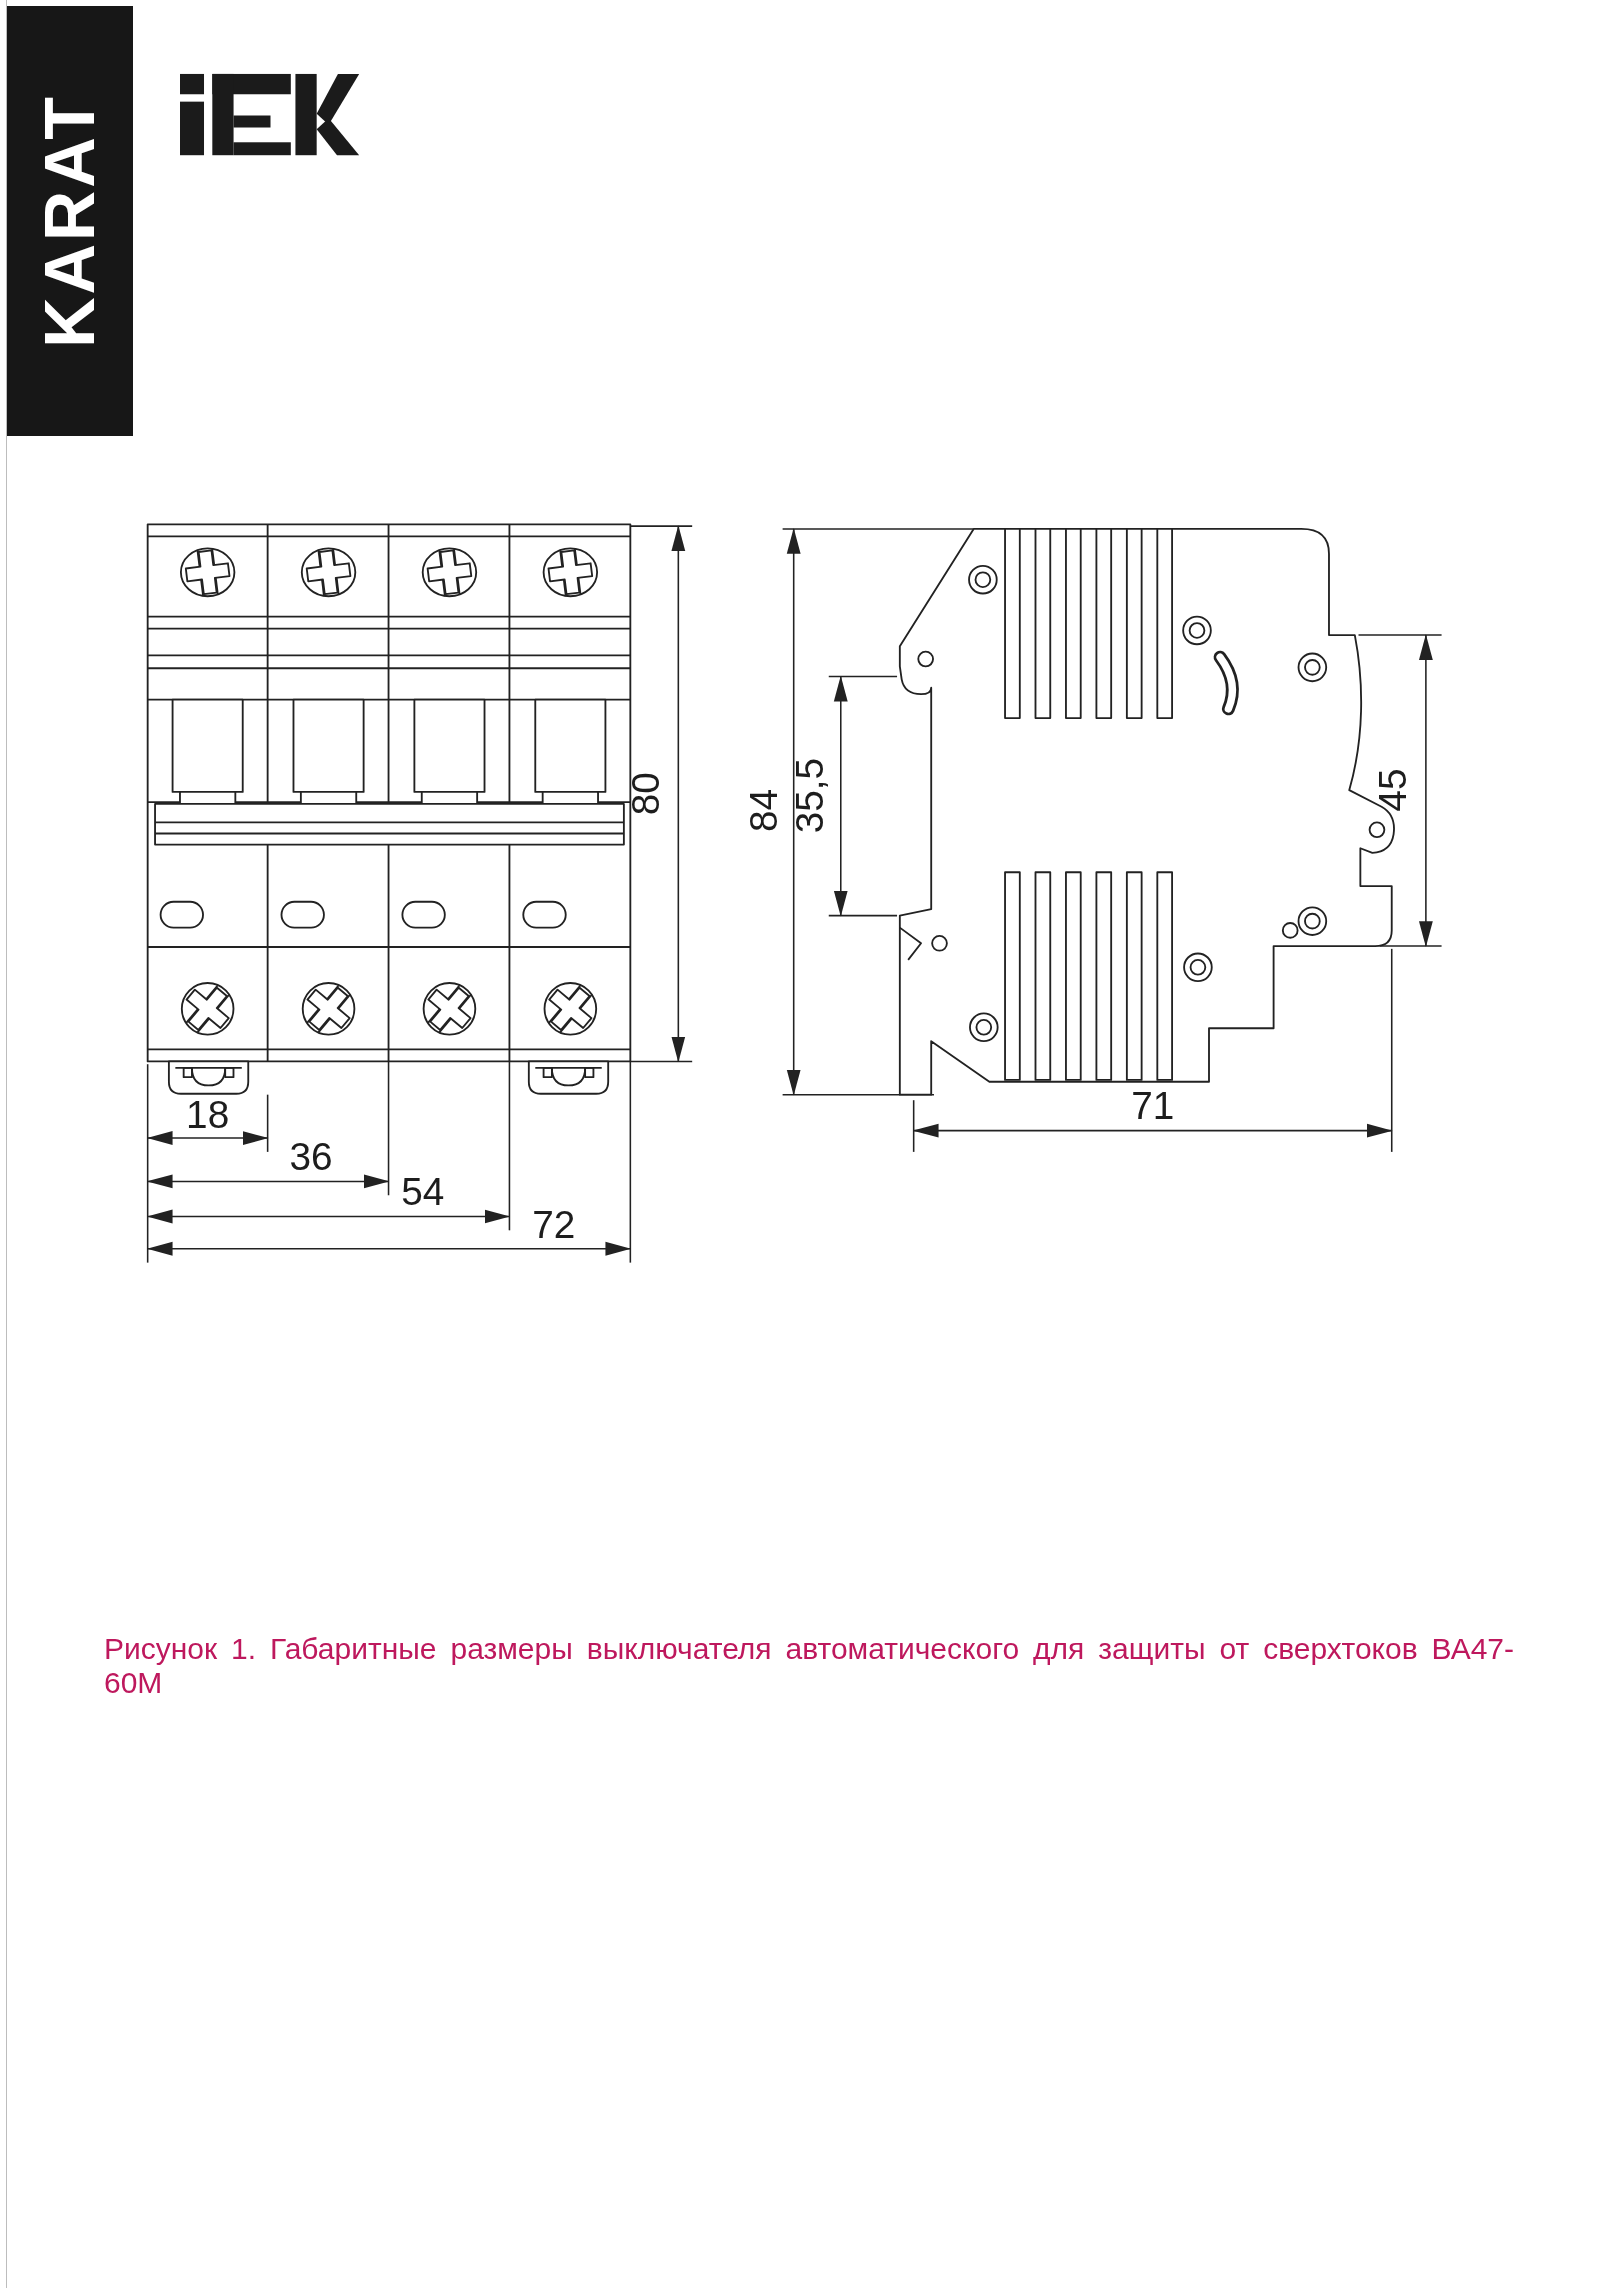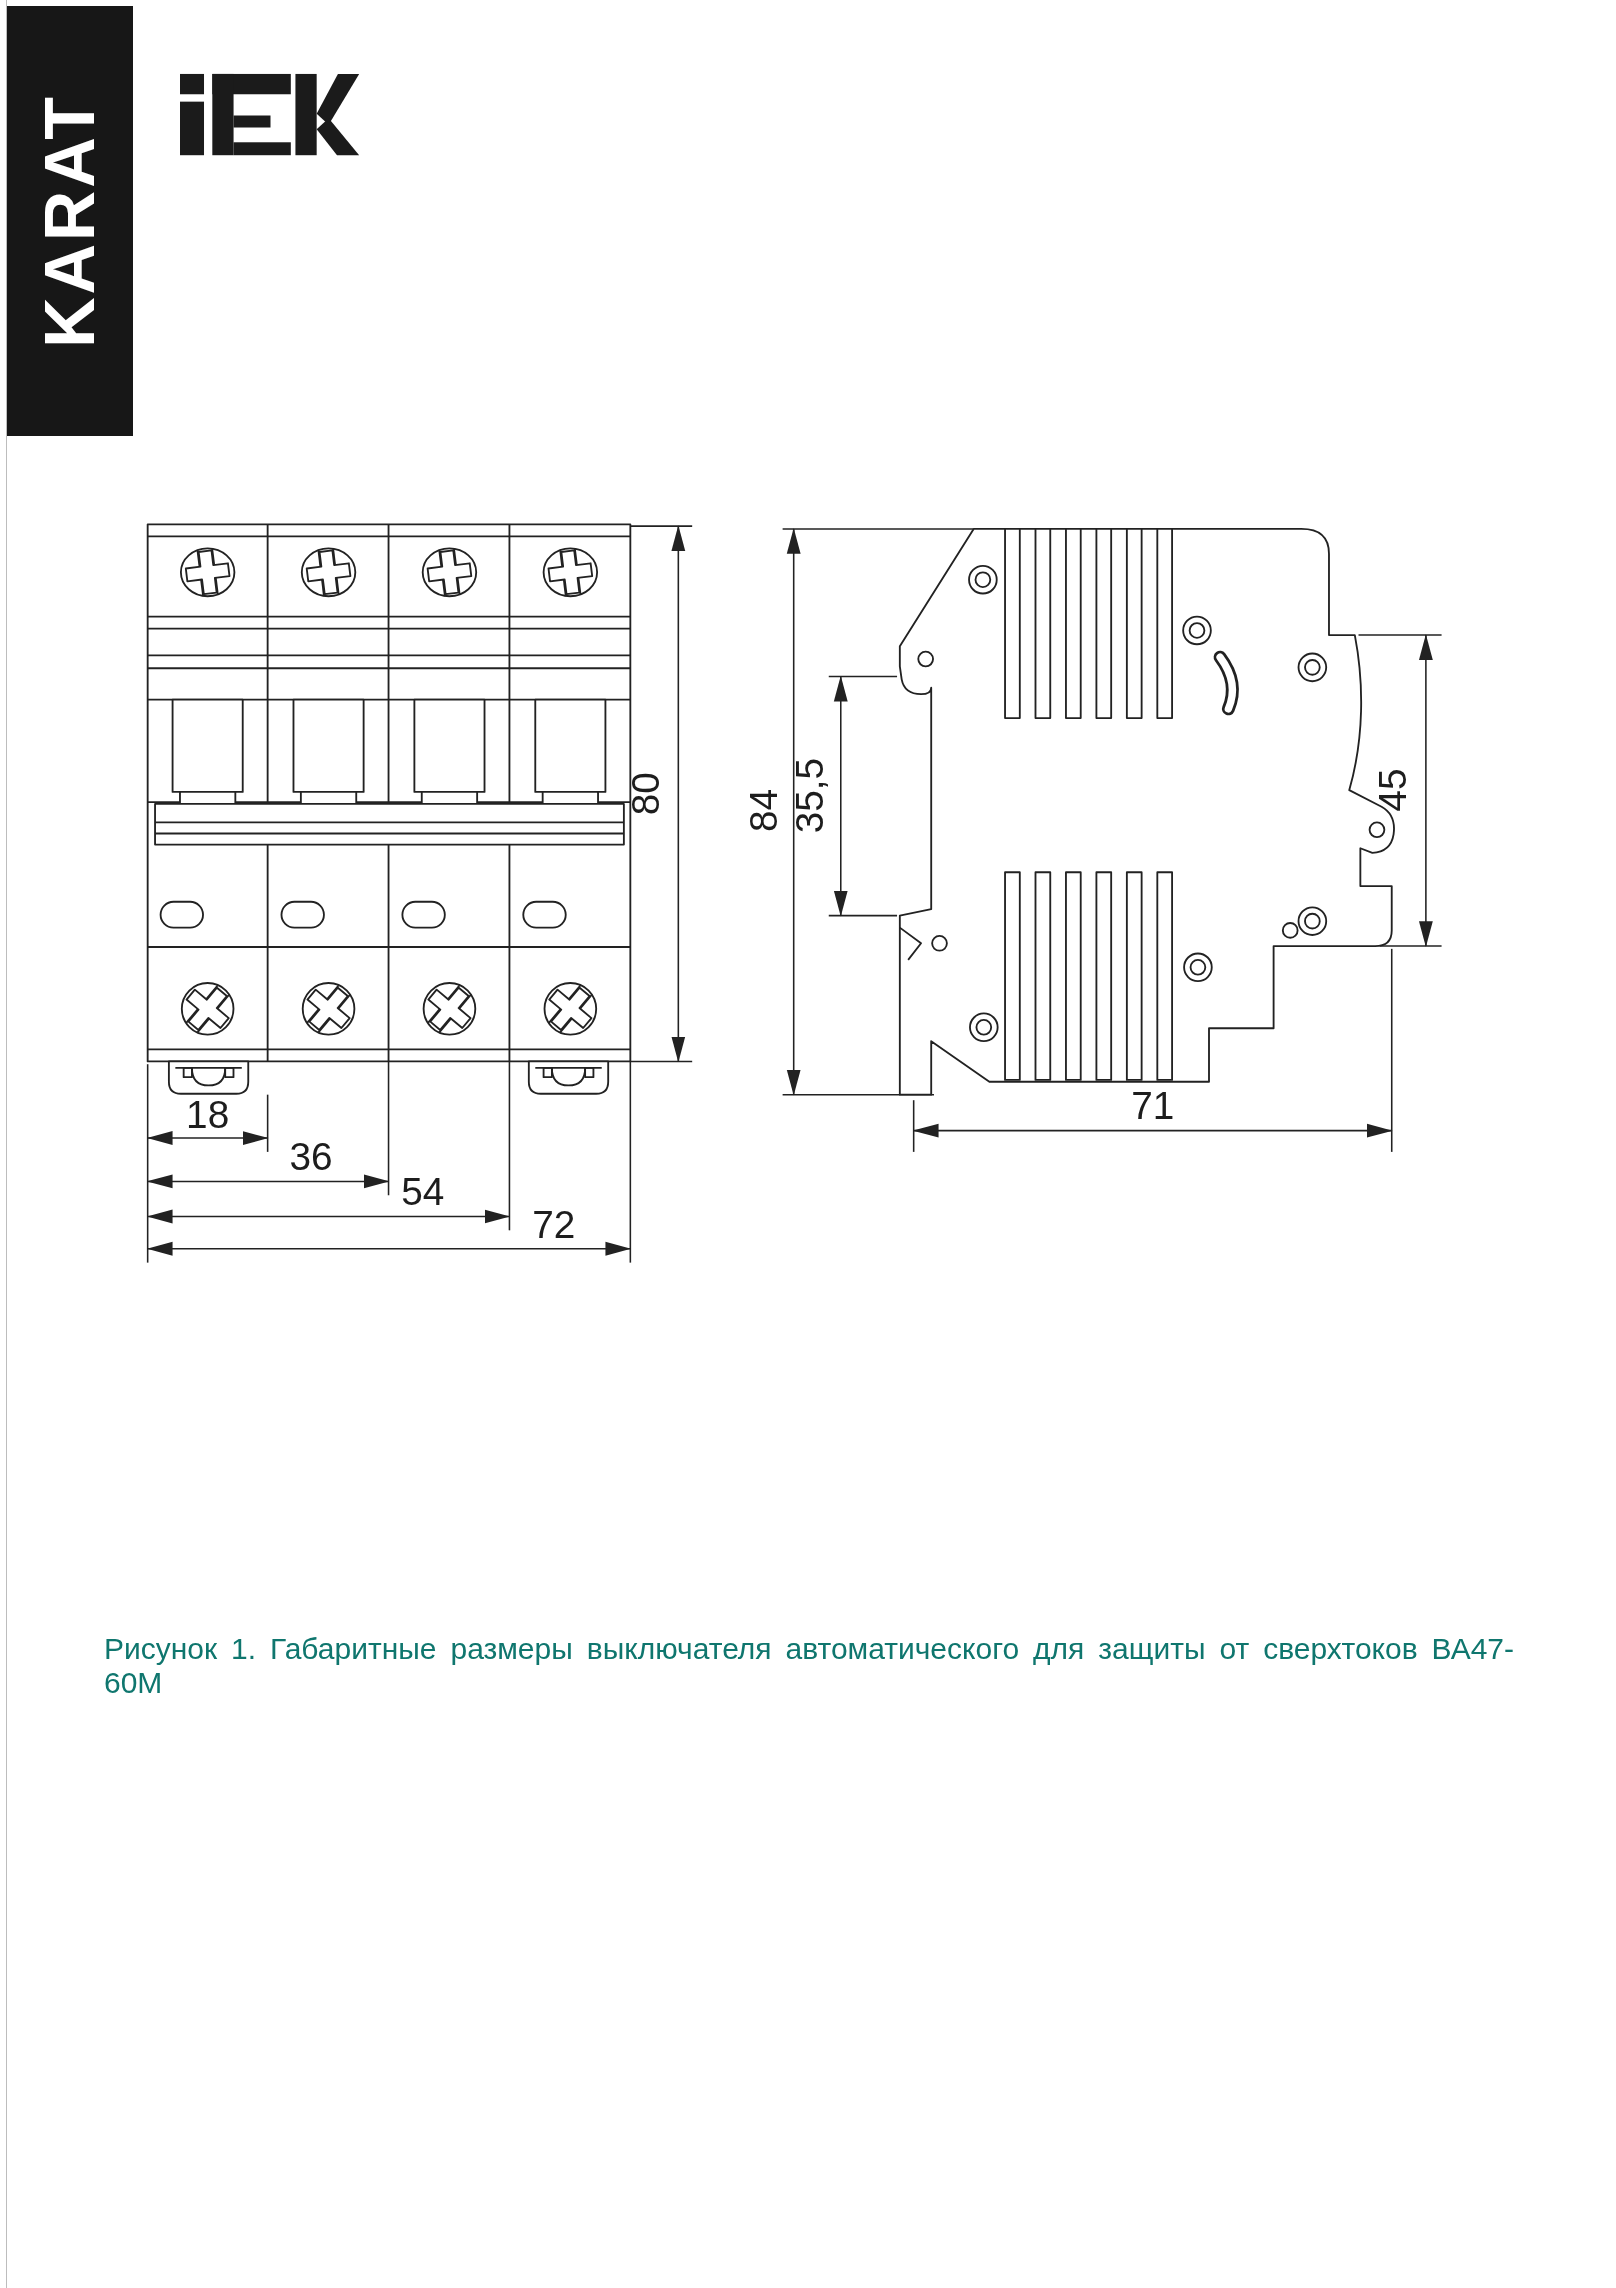--- a/index.html
+++ b/index.html
@@ -23,21 +23,21 @@
     transform:translate(-50%,-50%) rotate(-90deg);
     white-space:nowrap;
     color:#ffffff;
     font-size:70px;font-weight:bold;letter-spacing:2.8px;
     font-family:"Liberation Sans",sans-serif;
   }
   .logo{position:absolute;left:180px;top:72px;}
   .art{position:absolute;left:0;top:0;}
   .caption{
     position:absolute;left:104px;top:1632px;width:1410px;
-    font-size:30px;color:#0f766e;
+    font-size:30px;color:#be185d;
     text-align:justify;text-align-last:justify;
     font-family:"Liberation Sans",sans-serif;
   }
   .dt{font-family:"Liberation Sans",sans-serif;font-size:42px;fill:#1d1d1d;stroke:none;}
 </style>
 </head>
 <body>
 
 <div class="page">
   <div class="scan-edge"></div>

